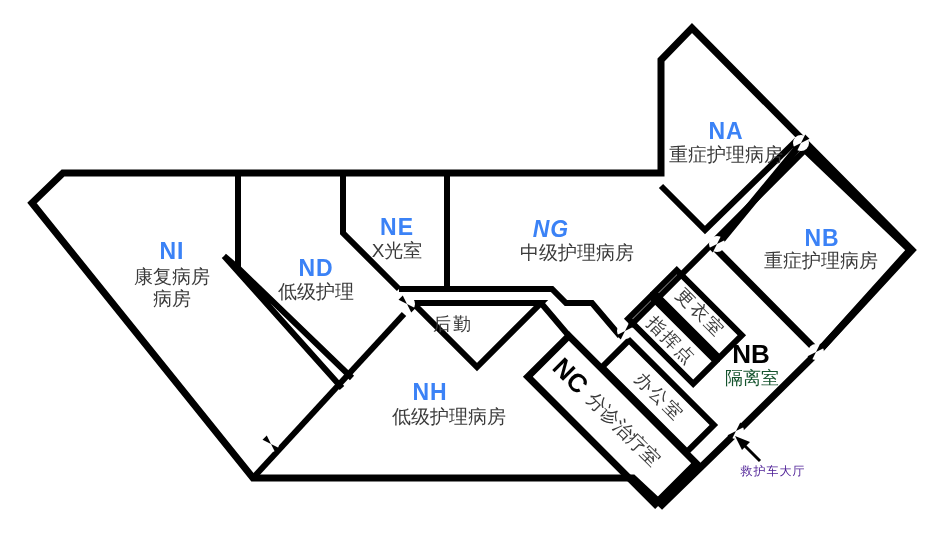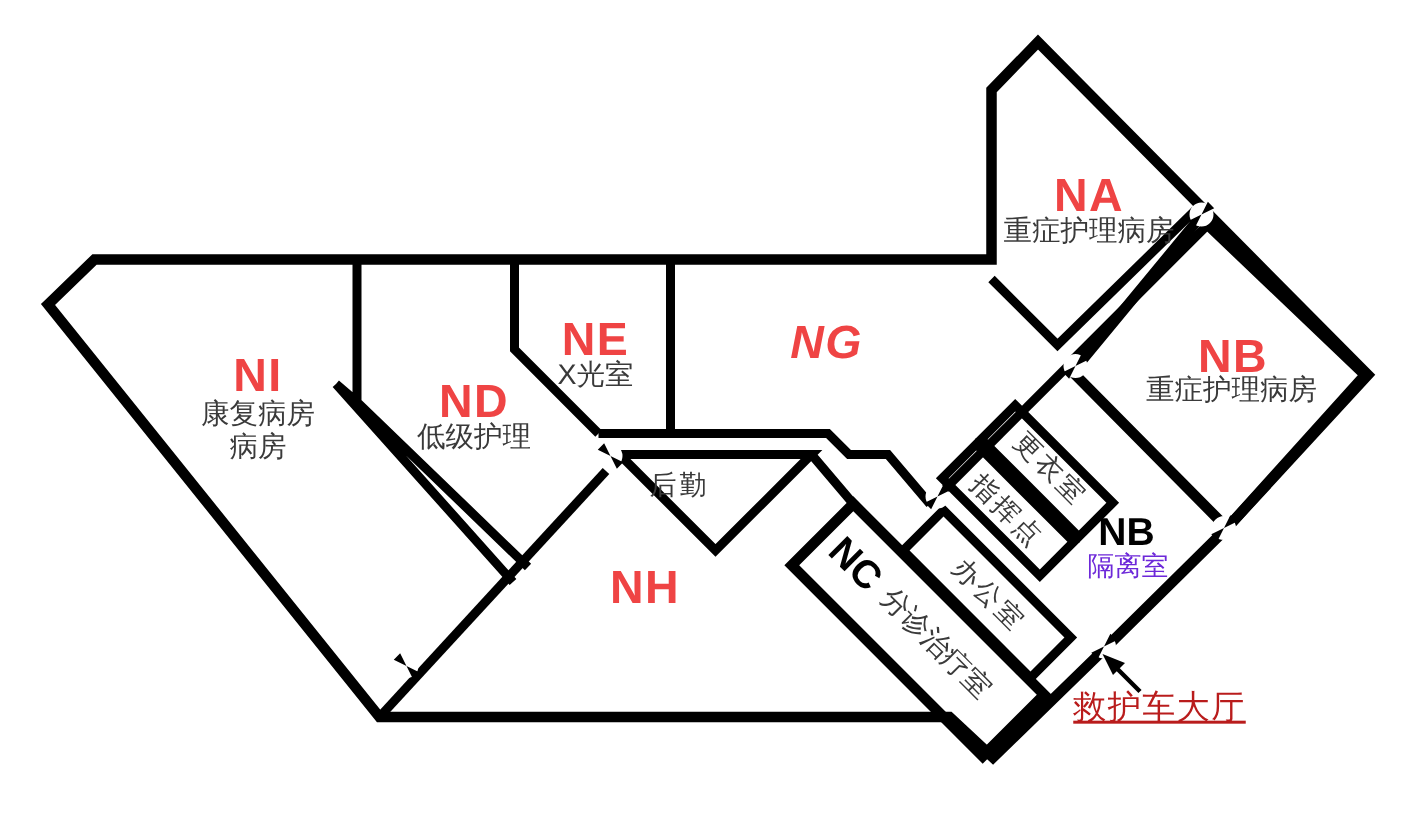--- a/index.html
+++ b/index.html
@@ -3,28 +3,28 @@
 <meta charset="utf-8">
 <style>
   html,body{margin:0;padding:0;background:#ffffff;}
   .stage{
     position:relative;width:950px;height:549px;background:#fff;overflow:hidden;
     font-family:"Liberation Sans","DejaVu Sans",sans-serif;
   }
   .stage svg{position:absolute;left:0;top:0;}
   .lbl{position:absolute;transform:translate(-50%,-50%);white-space:nowrap;
        color:#000;text-align:center;line-height:1.05;}
-  .code{font-weight:bold;font-size:31px;letter-spacing:1px;color:#ef4444;}
+  .code{font-weight:bold;font-size:23px;letter-spacing:1px;color:#3b82f6;}
   .code-sm{font-weight:bold;font-size:26px;color:#000;}
   .sub{font-size:19px;color:#3a3a3a;}
-  .sub-sm{font-size:18px;color:#6d28d9;}
+  .sub-sm{font-size:18px;color:#14532d;}
   .svc{font-size:18px;color:#3a3a3a;letter-spacing:2px;}
   .rot45{transform:translate(-50%,-50%) rotate(45deg);}
   .nc-inline{display:flex;align-items:center;gap:9px;}
-  .note{font-size:22px;color:#b91c1c;letter-spacing:1px;text-decoration:underline;}
+  .note{font-size:12px;color:#4c1d95;letter-spacing:1px;}
 </style>
 </head>
 <body>
 
 <div class="stage">
 
   <svg width="950" height="549" viewBox="0 0 950 549">
     <g fill="none" stroke="#000" stroke-linejoin="miter">
 
       <path stroke-width="7" d="M32,203 L63,173 L661,173 L661,60 L692,28 L912,250 L818,352 L737,432 L662,505 L633,478 L253,478 Z"></path>
@@ -97,31 +97,33 @@
   <div class="lbl sub" style="left:172px;top:277px;">康复病房</div>
   <div class="lbl sub" style="left:172px;top:299px;">病房</div>
 
   <div class="lbl code" style="left:316px;top:268px;">ND</div>
   <div class="lbl sub" style="left:316px;top:292px;">低级护理</div>
 
   <div class="lbl code" style="left:397px;top:227px;">NE</div>
   <div class="lbl sub" style="left:397px;top:251px;">X光室</div>
 
   <div class="lbl code" style="left:551px;top:229px;font-style:italic;">NG</div>
+  <div class="lbl sub" style="left:577px;top:253px;">中级护理病房</div>
 
   <div class="lbl code" style="left:726px;top:131px;">NA</div>
   <div class="lbl sub" style="left:726px;top:155px;">重症护理病房</div>
 
   <div class="lbl code" style="left:822px;top:238px;">NB</div>
   <div class="lbl sub" style="left:821px;top:261px;">重症护理病房</div>
 
   <div class="lbl code-sm" style="left:751px;top:355px;">NB</div>
   <div class="lbl sub-sm" style="left:752px;top:378px;">隔离室</div>
 
   <div class="lbl code" style="left:430px;top:392px;text-align:center;">NH</div>
+  <div class="lbl sub" style="left:449px;top:417px;">低级护理病房</div>
 
   <div class="lbl rot45 nc-inline" style="left:607px;top:413px;">
     <span class="code-sm">NC</span>
     <span class="sub">分诊治疗室</span>
   </div>
 
   <div class="lbl svc" style="left:453px;top:324px;">后勤</div>
   <div class="lbl svc rot45" style="left:700px;top:313px;">更衣室</div>
   <div class="lbl svc rot45" style="left:671px;top:341px;">指挥点</div>
   <div class="lbl svc rot45" style="left:659px;top:397px;">办公室</div>

